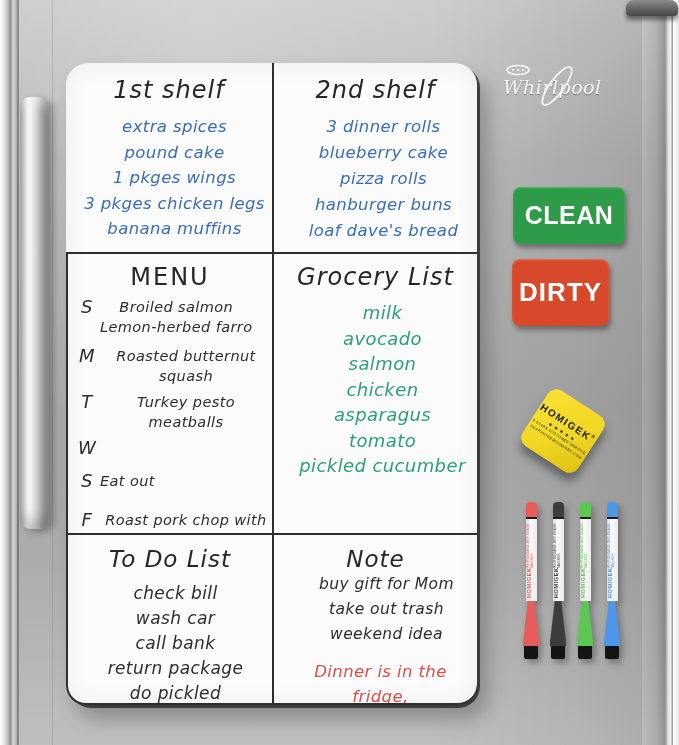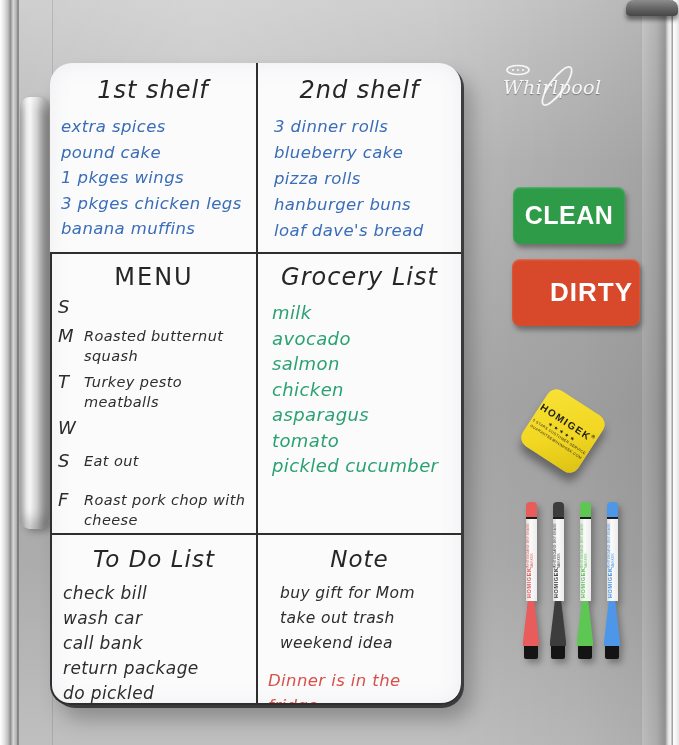--- a/index.html
+++ b/index.html
@@ -29,60 +29,60 @@
     border-radius:8px 8px 4px 4px;box-shadow:0 4px 4px rgba(0,0,0,0.45);}
 
   
   .brand{position:absolute;left:503px;top:64px;width:110px;height:46px;color:#f5f5f5;}
   .brand .wordmark{position:absolute;left:0;top:12px;font-family:"DejaVu Serif",serif;
     font-style:italic;font-size:19px;letter-spacing:0.5px;
     text-shadow:0 1px 1px rgba(0,0,0,0.35), 0 0 1px rgba(255,255,255,0.4);}
   .brand svg{position:absolute;}
 
   
-  .board{position:absolute;left:50px;top:63px;width:411px;height:642px;background:#fbfbfc;
+  .board{position:absolute;left:66px;top:63px;width:411px;height:642px;background:#fbfbfc;
     border-radius:22px;
     box-shadow:3px 3px 0 rgba(45,45,45,0.85), 10px 14px 20px rgba(0,0,0,0.26),
                inset 0 0 22px rgba(110,115,125,0.10);}
   .row{display:flex;box-sizing:border-box;width:100%;}
   .row1{height:189px;}
   .row2{height:281px;border-top:2px solid #2e2e2e;border-left:2px solid #2e2e2e;}
   .row3{height:172px;border-top:2px solid #2e2e2e;border-left:2px solid #2e2e2e;
         border-bottom:2px solid #2e2e2e;border-radius:0 0 20px 20px;overflow:hidden;}
   .cell{box-sizing:border-box;overflow:hidden;}
   .cell.left{width:206px;}
   .row2 .cell.left,.row3 .cell.left{width:204px;}
   .cell.right{flex:1;border-left:2px solid #2e2e2e;}
 
-  .hw{font-style:italic;letter-spacing:0.4px;}
+  .hw{font-style:italic;letter-spacing:0.4px;text-align:center;}
   .sec-title{text-align:center;color:#262626;font-size:24px;margin-top:13px;font-style:italic;letter-spacing:1px;}
   .row2 .sec-title{margin-top:9px;}
   .row3 .sec-title{margin-top:11px;font-size:23px;}
   .items{margin:10px 0 0 11px;font-size:16.5px;line-height:25.5px;}
   .items.g{font-size:18px;line-height:25.5px;margin-top:9px;margin-left:14px;}
   .items.todo{font-size:17px;line-height:25px;margin-top:9px;}
-  .items.note{font-size:15.5px;line-height:25px;margin-top:9px;margin-left:22px;}
+  .items.note{font-size:15.5px;line-height:25px;margin-top:0;margin-left:22px;}
   .ink-blue{color:#3a6db8;}
   .ink-green{color:#2aa172;}
   .ink-black{color:#2d2d2d;}
   .ink-red{color:#d8504a;}
   .menu-list{margin:6px 0 0 6px;color:#2d2d2d;}
   .menu-row{display:flex;font-size:14.5px;line-height:20px;}
   .menu-day{width:26px;font-size:18px;flex:0 0 26px;}
   .menu-entry .l2{display:block;}
   .note-red{margin:12px 0 0 10px;font-size:16.5px;line-height:25px;}
 
   
   .magnet{position:absolute;display:flex;align-items:center;justify-content:center;
     color:#fff;font-family:"Liberation Sans",sans-serif;font-weight:bold;
     box-shadow:2px 4px 5px rgba(0,0,0,0.35), inset 0 1px 2px rgba(255,255,255,0.25);}
   .clean{left:513px;top:187px;width:112px;height:57px;border-radius:7px;background:#2e9b48;
     font-size:25px;letter-spacing:0.5px;}
   .dirty{left:512px;top:259px;width:97px;height:67px;border-radius:8px;background:#d7492a;
-    font-size:26px;letter-spacing:1px;padding-left:31px;}
+    font-size:26px;letter-spacing:1px;}
 
   .eraser{position:absolute;left:530px;top:398px;width:66px;height:66px;border-radius:10px;
     background:linear-gradient(135deg,#f8e235 0%,#f2d723 55%,#ddc113 100%);
     transform:rotate(33deg);box-shadow:4px 7px 9px rgba(0,0,0,0.38);
     display:flex;flex-direction:column;align-items:center;justify-content:center;color:#222;}
   .eraser .e-brand{font-weight:bold;font-size:10px;letter-spacing:1.5px;font-family:"Liberation Sans",sans-serif;}
   .eraser .e-brand sup{font-size:5px;}
   .eraser .e-stars{font-size:5px;letter-spacing:2px;margin-top:1px;}
   .eraser .e-tiny{font-size:3.6px;letter-spacing:0.4px;margin-top:1.5px;font-family:"Liberation Sans",sans-serif;}
 
@@ -160,20 +160,24 @@
         </div>
       </div>
     </div>
 
     <div class="row row2">
       <div class="cell left">
         <div class="sec-title" style="font-style:normal;letter-spacing:2px;">MENU</div>
         <div class="menu-list hw">
           <div class="menu-row">
             <span class="menu-day">S</span>
+            <span class="menu-entry">
+              <span>Broiled salmon</span>
+              <span class="l2">Lemon-herbed farro</span>
+            </span>
           </div>
           <div class="menu-row" style="margin-top:9px;">
             <span class="menu-day">M</span>
             <span class="menu-entry">Roasted butternut squash</span>
           </div>
           <div class="menu-row" style="margin-top:6px;">
             <span class="menu-day">T</span>
             <span class="menu-entry">Turkey pesto meatballs</span>
           </div>
           <div class="menu-row" style="margin-top:6px;">

